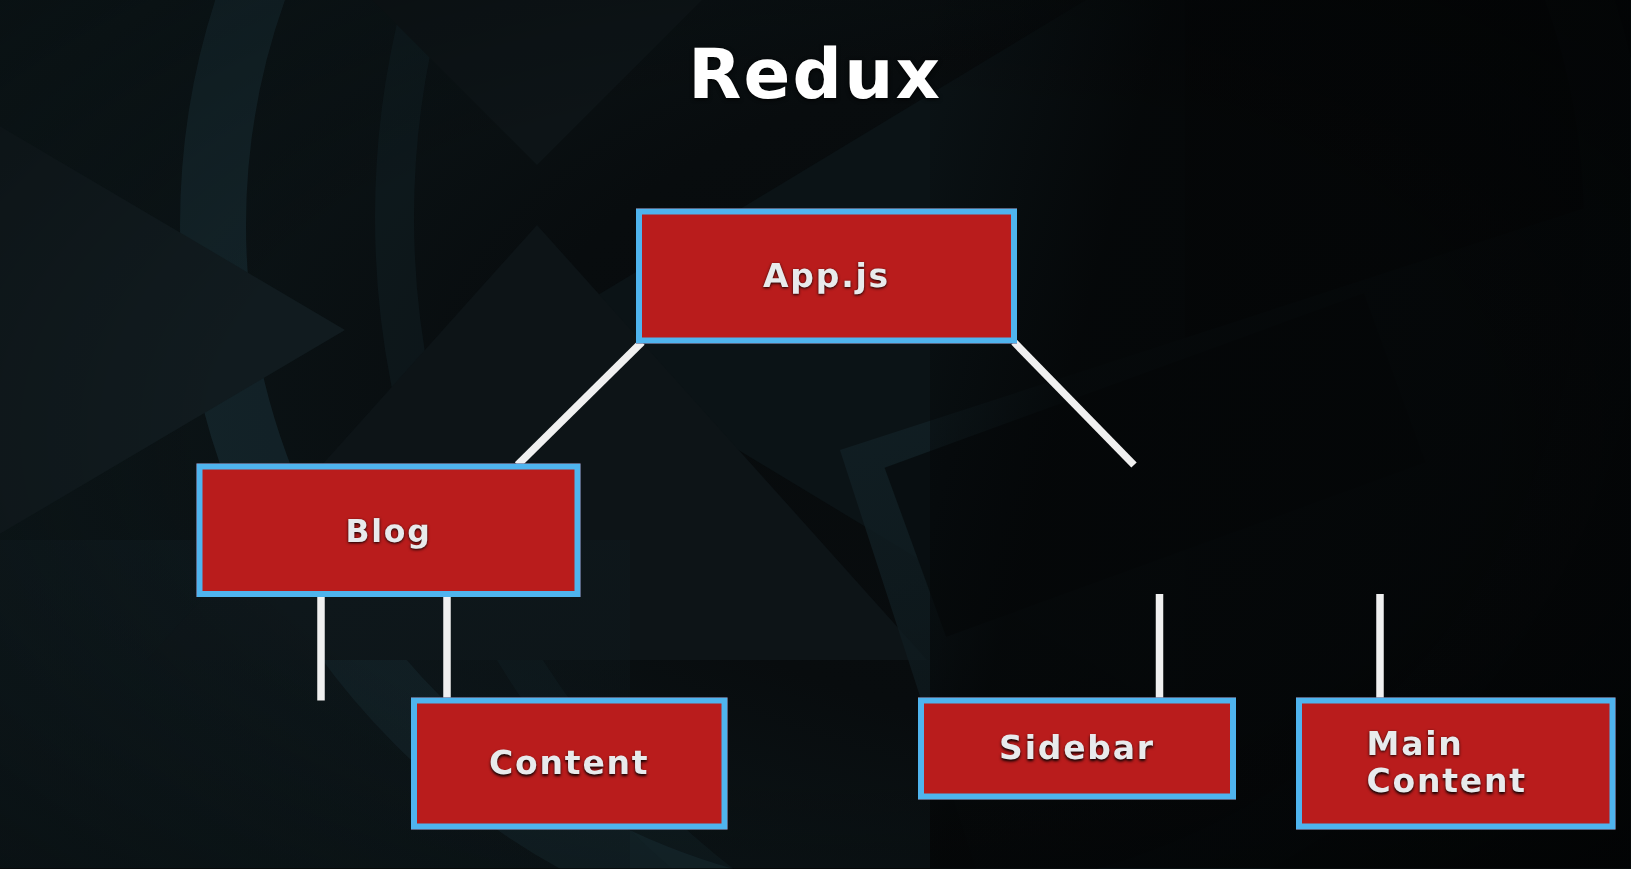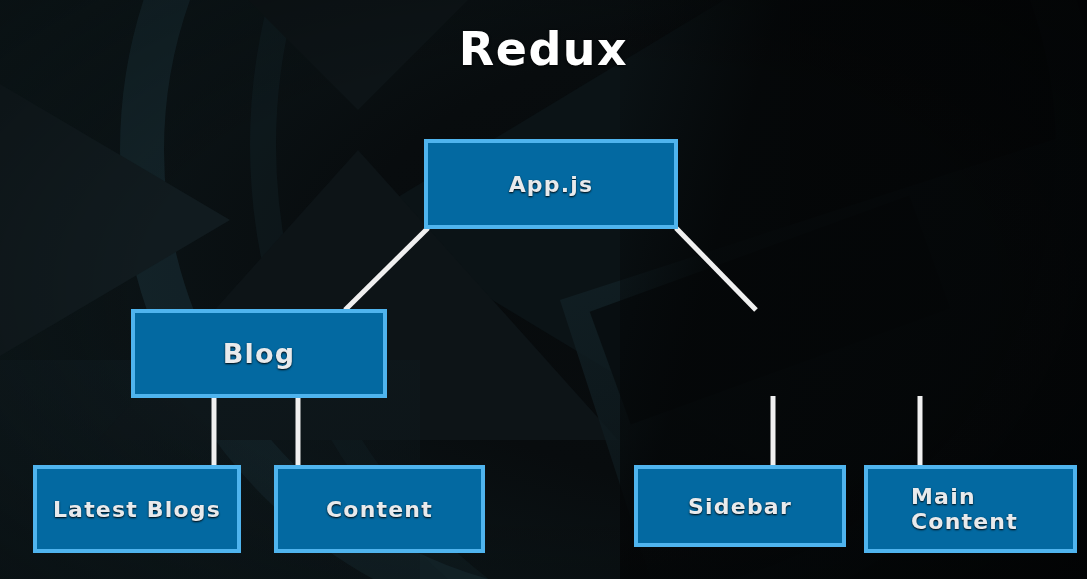--- a/index.html
+++ b/index.html
@@ -121,42 +121,42 @@
     font-size: 46px;
     font-weight: bold;
     letter-spacing: 1.5px;
     text-shadow: 0 1px 3px rgba(0,0,0,0.9);
   }
 
   .node {
     position: absolute;
     box-sizing: border-box;
     border: 4px solid #4fb4ee;
-    background: #0369a1;
+    background: #b91c1c;
     display: flex;
     align-items: center;
     justify-content: center;
     color: #e8eaec;
     font-size: 22px;
     font-weight: bold;
     letter-spacing: 1.2px;
     text-shadow: 0 1px 2px rgba(0,0,0,0.95);
   }
-  .node.level1 { font-size: 27px; }
+  .node.level1 { font-size: 21px; }
   .node .node-inner {
     pointer-events: none;
   }
 
   
   #node-app       { left: 424px; top: 139px; width: 254px; height: 90px; }
   #node-blog      { left: 131px; top: 309px; width: 256px; height: 89px; }
   #node-homepage  { left: 717px; top: 309px; width: 253px; height: 89px; }
   #node-latest    { left: 33px;  top: 465px; width: 208px; height: 88px; }
   #node-comments  { left: 274px; top: 465px; width: 211px; height: 88px; }
-  #node-sidebar   { left: 634px; top: 465px; width: 212px; height: 82px; }
+  #node-sidebar   { left: 612px; top: 465px; width: 212px; height: 68px; }
   #node-main      { left: 864px; top: 465px; width: 213px; height: 88px; padding-left: 43px; }
 </style>
 </head>
 <body>
 
 <div id="stage">
 
   <div class="bg-layer">
     <div class="bg-base"></div>
     <div class="arc"></div>
@@ -189,23 +189,20 @@
 
   <div class="node" id="node-app">
     <span class="node-inner">App.js</span>
   </div>
 
   <div class="node level1" id="node-blog">
     <span class="node-inner">Blog</span>
   </div>
 
 
-  <div class="node" id="node-latest">
-    <span class="node-inner">Latest Blogs</span>
-  </div>
 
   <div class="node" id="node-comments">
     <span class="node-inner">Content</span>
   </div>
 
   <div class="node" id="node-sidebar">
     <span class="node-inner">Sidebar</span>
   </div>
 
   <div class="node" id="node-main">

